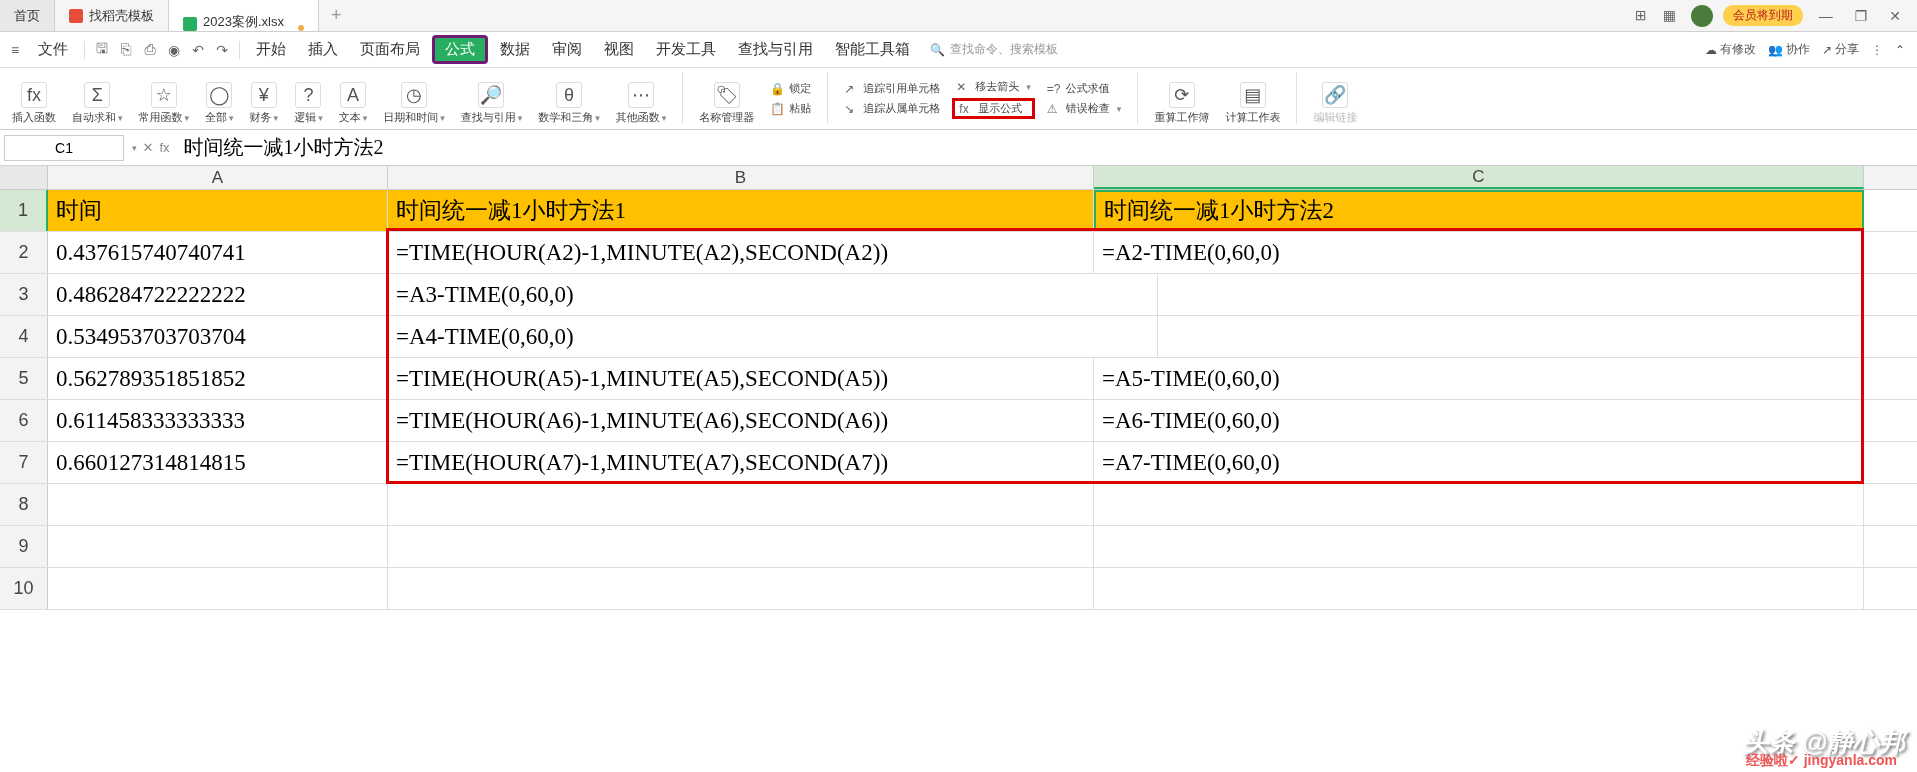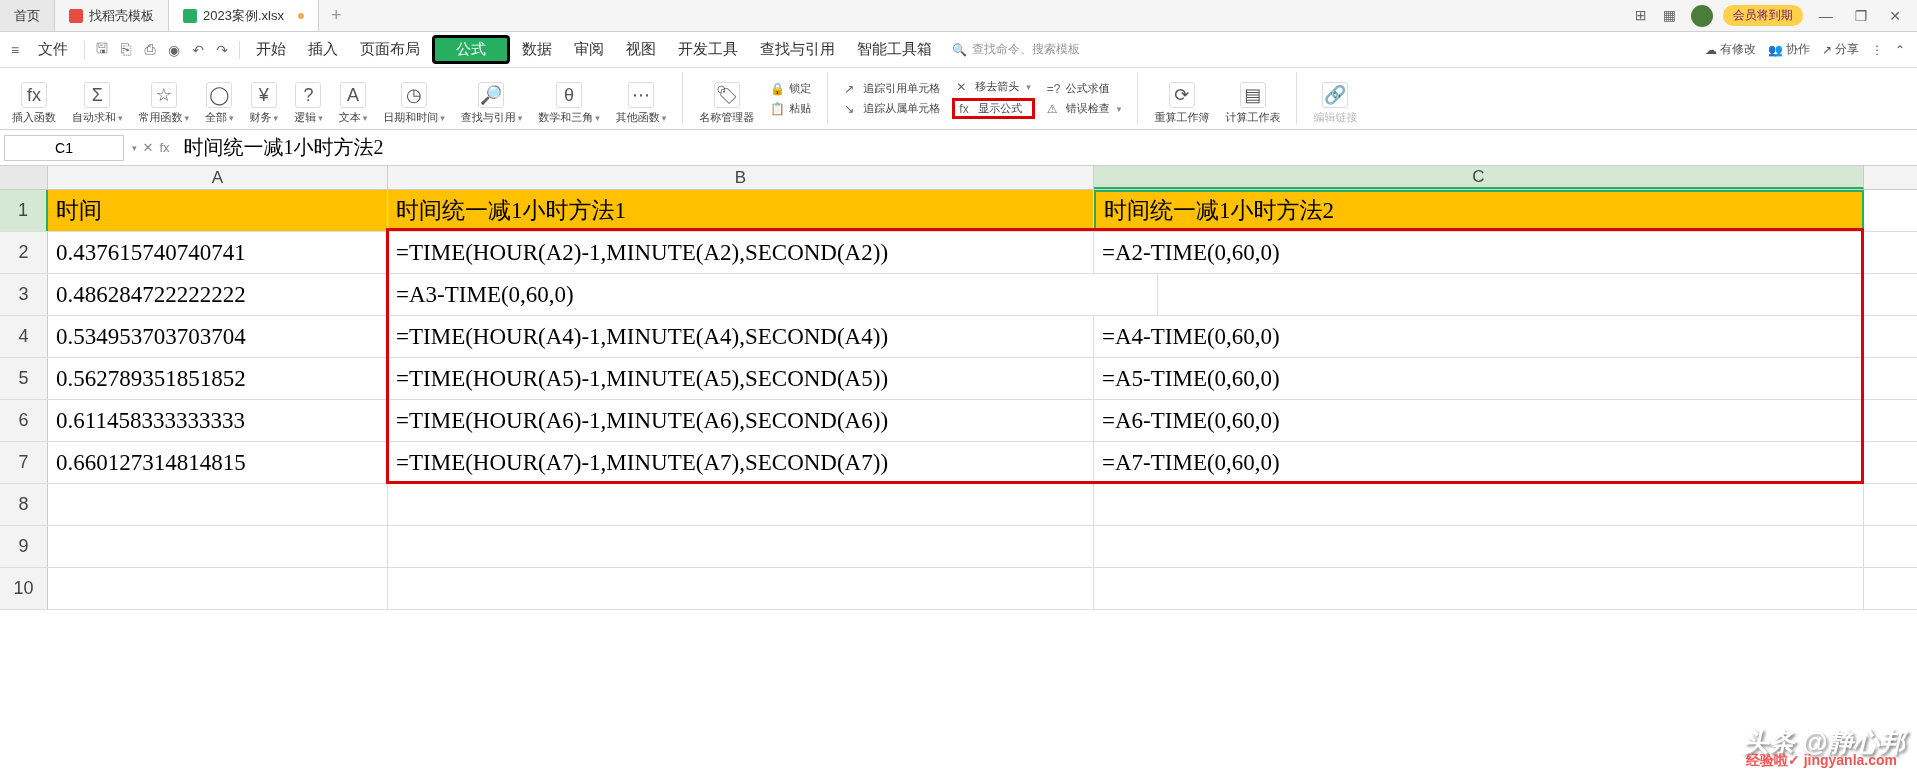--- a/index.html
+++ b/index.html
@@ -2,36 +2,36 @@
 <html><head>
   <meta charset="utf-8">
   <style>
     * { margin: 0; padding: 0; box-sizing: border-box; font-family: "Microsoft YaHei", Arial, sans-serif; }
     body { background: #fff; width: 1917px; height: 772px; overflow: hidden; position: relative; }
     
     
     .top-tabs { display: flex; align-items: center; height: 32px; background: #f5f5f5; border-bottom: 1px solid #d0d0d0; }
     .tab { display: flex; align-items: center; padding: 0 14px; height: 100%; font-size: 13px; color: #333; border-right: 1px solid #d0d0d0; gap: 6px; position: relative; }
     .tab.home { background: #e8e8e8; }
-    .tab.active { background: #fff; }
+    .tab.active { background: #fff; align-items: flex-end; }
     .tab-icon { width: 14px; height: 14px; display: inline-block; }
     .tab-icon.red { background: #e74c3c; border-radius: 2px; }
     .tab-icon.green { background: #27ae60; border-radius: 2px; }
     .tab-dot { width: 6px; height: 6px; border-radius: 50%; background: #f0ad4e; margin-left: 8px; }
     .tab-add { padding: 0 12px; font-size: 18px; color: #999; }
     .top-right { margin-left: auto; display: flex; align-items: center; gap: 10px; padding-right: 10px; }
     .top-right-icon { width: 18px; height: 18px; display: inline-block; color: #666; font-size: 14px; }
     .avatar { width: 22px; height: 22px; border-radius: 50%; background: #4a7c3a; }
-    .vip-badge { background: #ffd04d; color: #701a75; padding: 2px 10px; border-radius: 10px; font-size: 12px; }
+    .vip-badge { background: #ffd04d; color: #b91c1c; padding: 2px 10px; border-radius: 10px; font-size: 12px; }
     .win-ctrl { color: #666; font-size: 14px; padding: 0 6px; }
     
     
     .menu-row { display: flex; align-items: center; height: 36px; padding: 0 4px; border-bottom: 1px solid #e0e0e0; gap: 2px; }
     .menu-item { padding: 4px 10px; font-size: 15px; color: #333; border-radius: 4px; }
-    .menu-item.active { background: #27ae60; color: #fff; border: 3px solid #000000; padding: 2px 21px; }
+    .menu-item.active { background: #27ae60; color: #fff; border: 3px solid #701a75; padding: 2px 10px; }
     .menu-sep { width: 1px; height: 18px; background: #ddd; margin: 0 4px; }
     .menu-icon-btn { width: 22px; height: 22px; display: flex; align-items: center; justify-content: center; color: #666; font-size: 14px; }
     .search-hint { margin-left: 8px; color: #999; font-size: 12px; display: flex; align-items: center; gap: 5px; }
     .menu-right { margin-left: auto; display: flex; align-items: center; gap: 12px; padding-right: 8px; font-size: 12px; color: #555; }
     .menu-right-item { display: flex; align-items: center; gap: 3px; }
     
     
     .ribbon { display: flex; align-items: flex-start; height: 62px; padding: 4px 8px; border-bottom: 1px solid #d0d0d0; gap: 8px; }
     .ribbon-group { display: flex; flex-direction: column; align-items: center; justify-content: flex-end; height: 100%; gap: 2px; font-size: 11px; color: #444; padding: 0 4px; }
     .ribbon-icon { width: 26px; height: 26px; display: flex; align-items: center; justify-content: center; font-size: 18px; color: #555; border: 1px solid #ddd; border-radius: 3px; }
@@ -277,21 +277,20 @@
     <div class="cell colC">=A2-TIME(0,60,0)</div>
       </div>
       <div class="sheet-row">
     <div class="row-h">3</div>
     <div class="cell colA">0.486284722222222</div>
     <div class="cell colC">=A3-TIME(0,60,0)</div>
       </div>
       <div class="sheet-row">
     <div class="row-h">4</div>
     <div class="cell colA">0.534953703703704</div>
-    <div class="cell colB">=TIME(HOUR(A4)-1,MINUTE(A4),SECOND(A4))</div>
     <div class="cell colC">=A4-TIME(0,60,0)</div>
       </div>
       <div class="sheet-row">
     <div class="row-h">5</div>
     <div class="cell colA">0.562789351851852</div>
     <div class="cell colB">=TIME(HOUR(A5)-1,MINUTE(A5),SECOND(A5))</div>
     <div class="cell colC">=A5-TIME(0,60,0)</div>
       </div>
       <div class="sheet-row">
     <div class="row-h">6</div>

